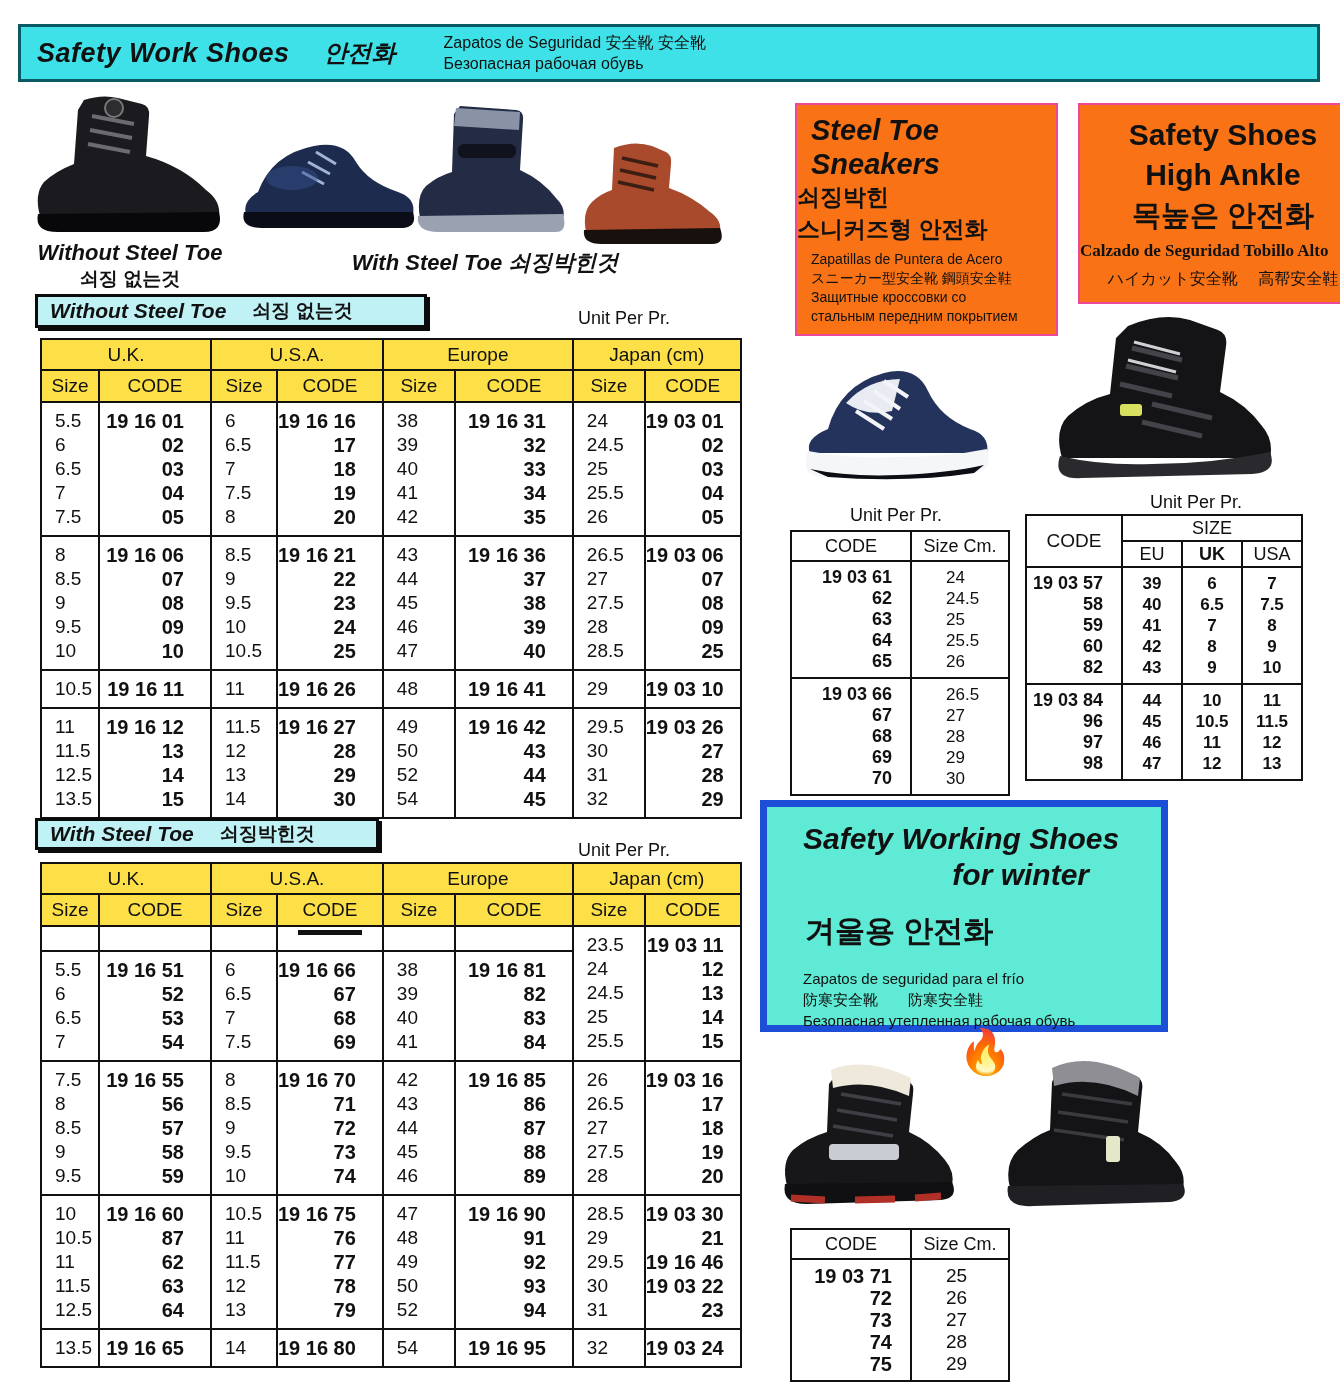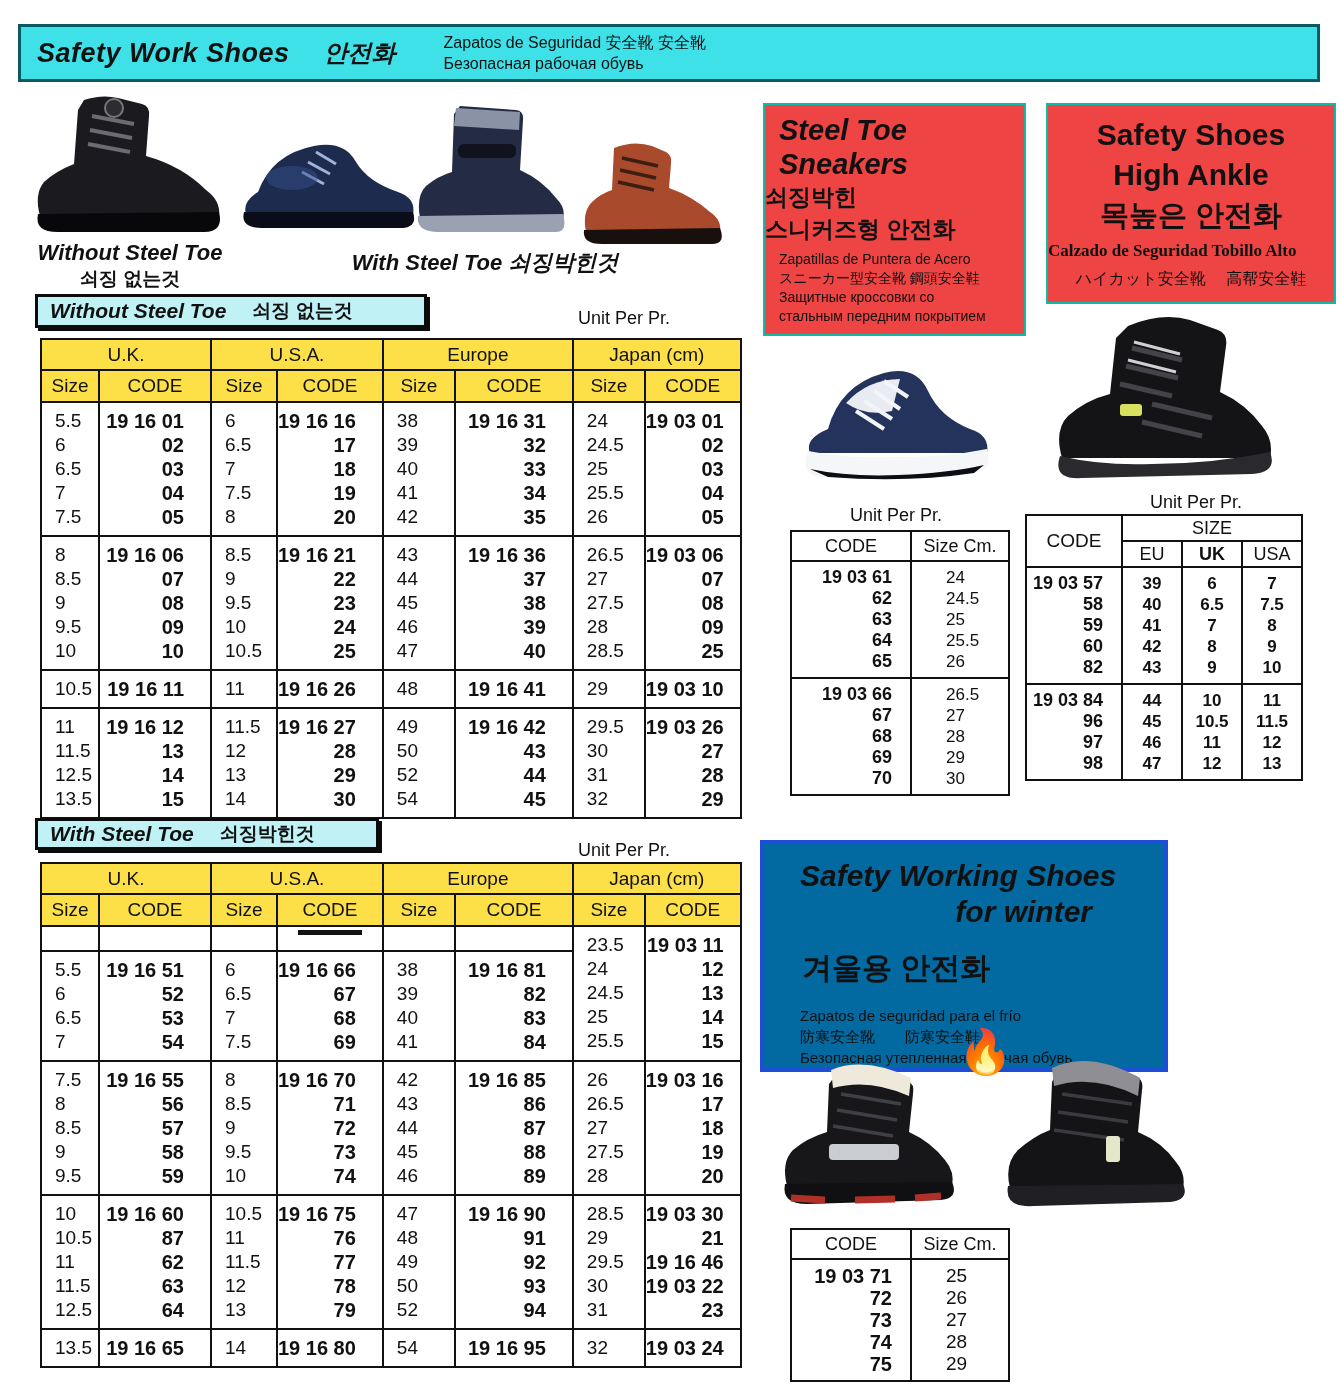--- a/index.html
+++ b/index.html
@@ -48,29 +48,29 @@
   .small-table th{font-weight:normal;font-size:18px;}
   .small-table td{vertical-align:top;padding-top:5px;padding-bottom:5px;}
   .small-table .ln{height:21px;line-height:21px;font-size:17px;}
   .small-table .c-code .ln{padding-right:18px;font-size:18px;}
   .small-table .c-plain .ln{text-align:left;padding-left:34px;font-weight:normal;}
   .small-table .c-mid .ln{text-align:center;padding:0;font-weight:bold;}
   .winter-table .ln{height:22px;line-height:22px;font-size:19px;}
   .winter-table .c-code .ln{font-size:20px;}
 
   
-  .infobox{background:#ef4444;border:2px solid #14b8a6;box-sizing:border-box;}
+  .infobox{background:#f97316;border:2px solid #ec4899;box-sizing:border-box;margin-left:32px;}
   .ib-title{font-weight:bold;font-style:italic;font-size:29px;line-height:34px;padding-left:14px;}
   .ib-kr{font-weight:bold;font-size:23px;line-height:32px;padding-left:0;}
   .ib-small{font-size:14px;line-height:19px;padding-left:14px;}
   .ha-title{font-weight:bold;font-size:30px;line-height:40px;text-align:center;}
   .ha-kr{font-weight:bold;font-size:29px;line-height:40px;text-align:center;}
   .ha-es{font-family:"Liberation Serif",serif;font-weight:bold;font-size:17px;text-align:left;margin-top:6px;}
   .ha-jp{font-size:16px;text-align:center;margin-top:8px;}
-  .winterbox{background:#0369a1;border:4px solid #1d4ed8;box-sizing:border-box;margin-top:40px;}
+  .winterbox{background:#5eead4;border:7px solid #1d4ed8;box-sizing:border-box;}
   .wb-title{font-weight:bold;font-style:italic;font-size:30px;line-height:36px;padding-left:36px;}
   .wb-title2{font-weight:bold;font-style:italic;font-size:30px;line-height:36px;text-align:right;padding-right:72px;}
   .wb-kr{font-weight:bold;font-size:30px;padding-left:38px;margin-top:18px;}
   .wb-small{font-size:15px;line-height:21px;padding-left:36px;}
   .photo-label-en{font-size:22px;font-weight:bold;font-style:italic;text-align:center;}
   .photo-label-kr{font-size:19px;font-weight:bold;text-align:center;}
   .flame{font-size:44px;line-height:44px;}
 </style>
 </head>
 <body>

